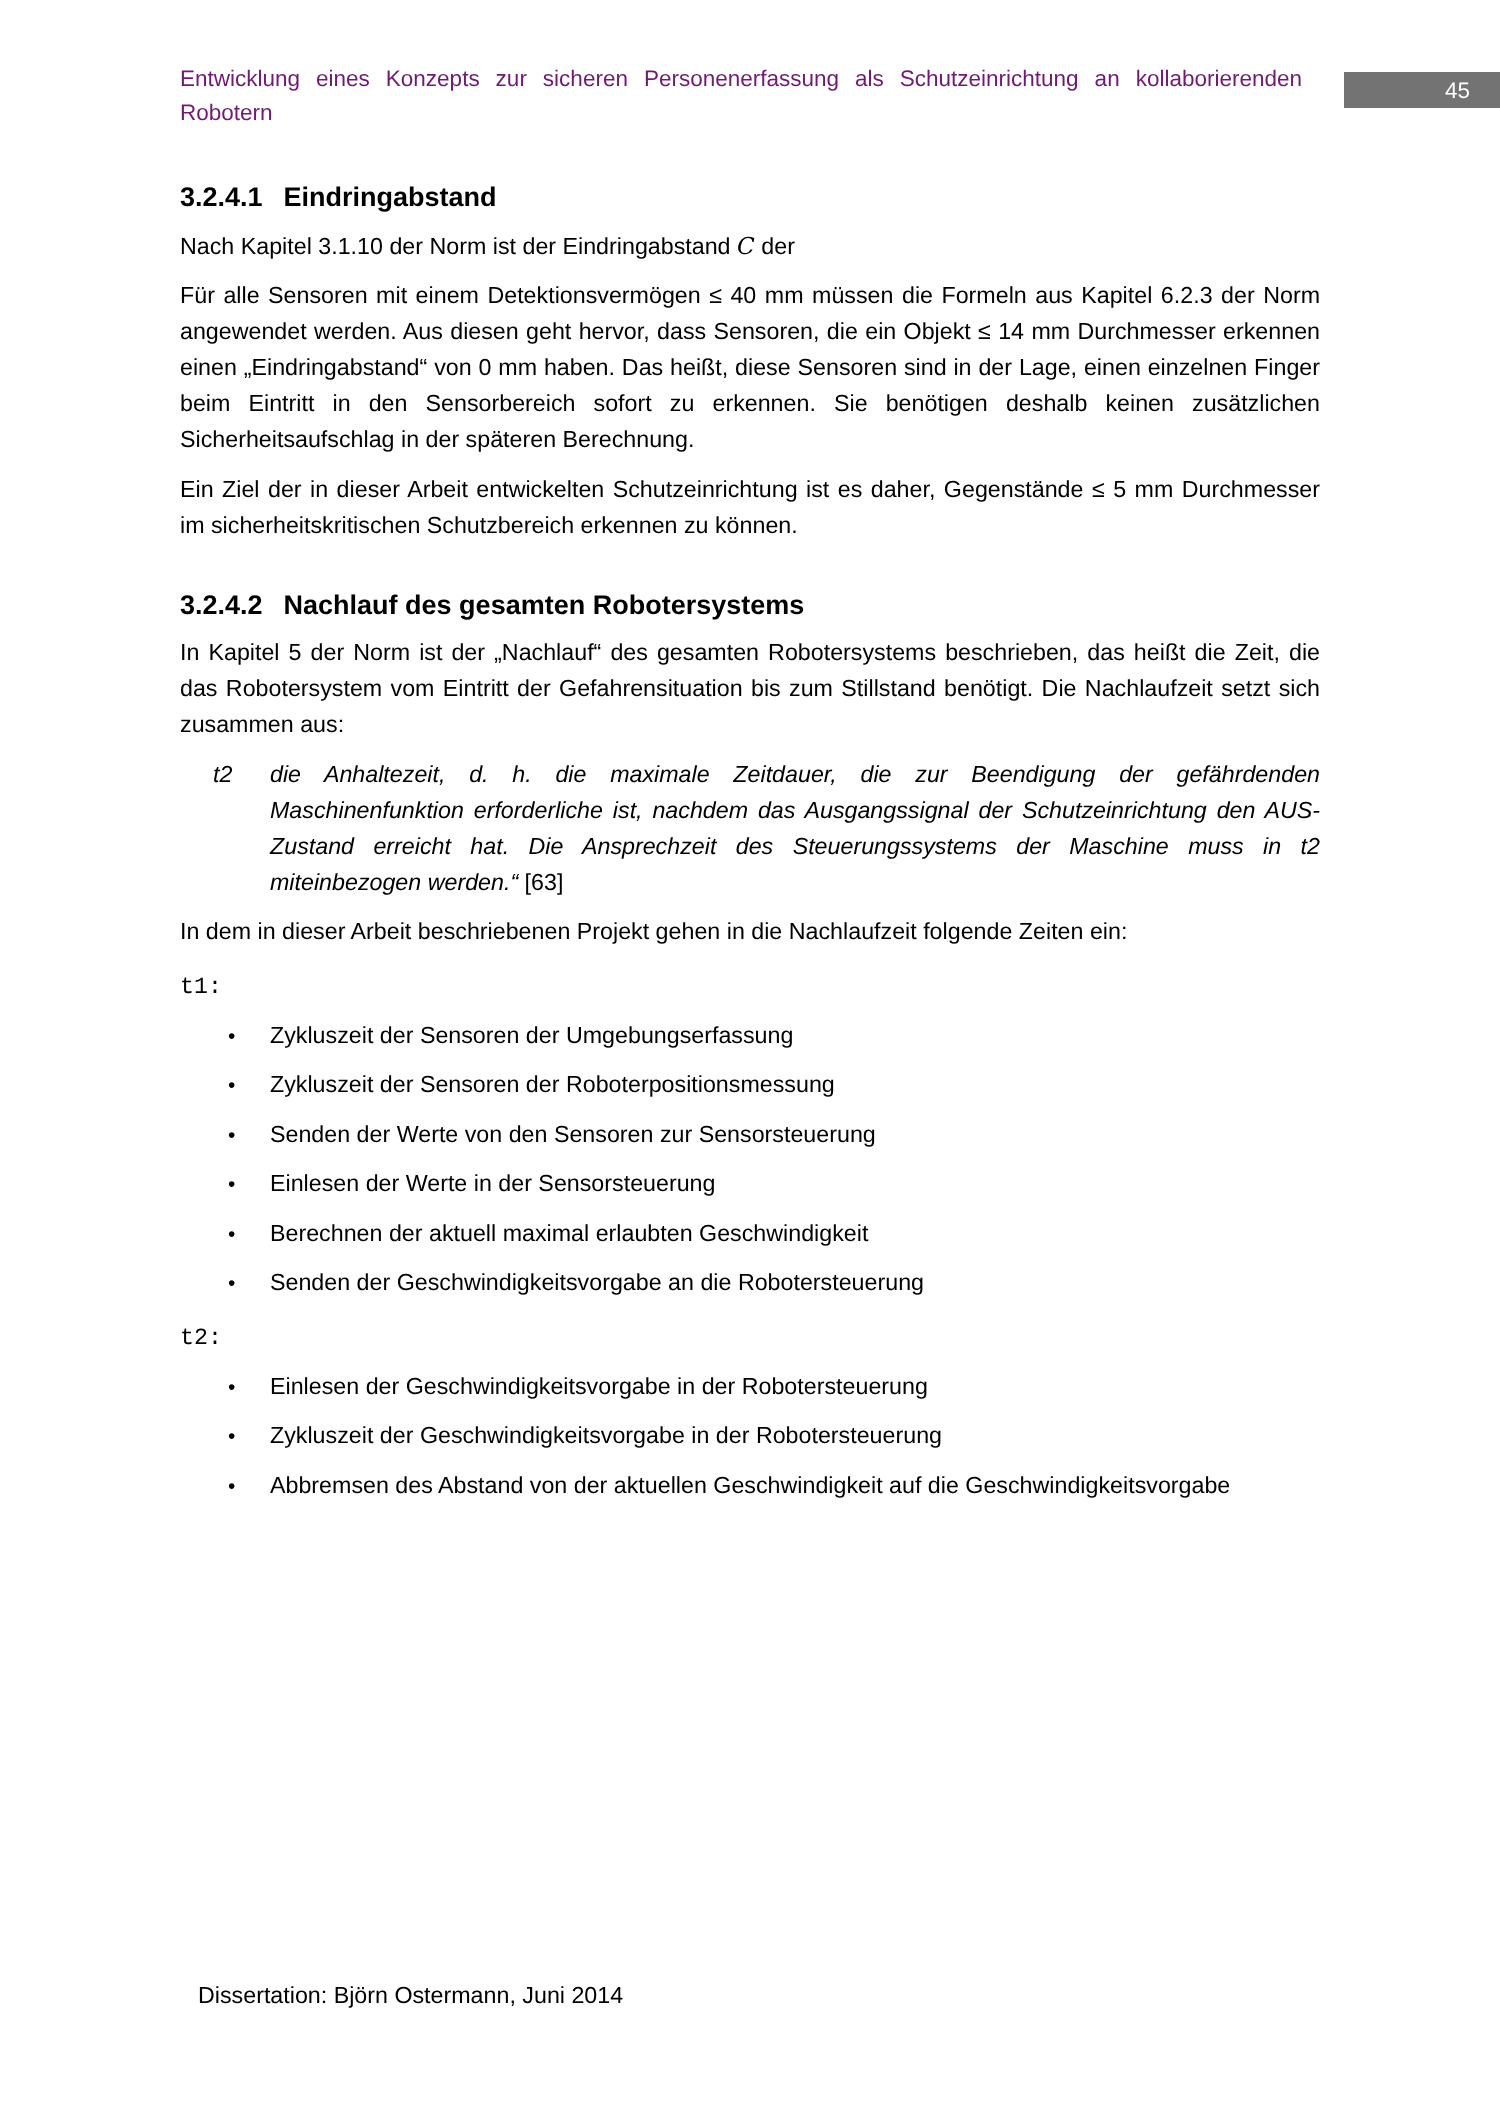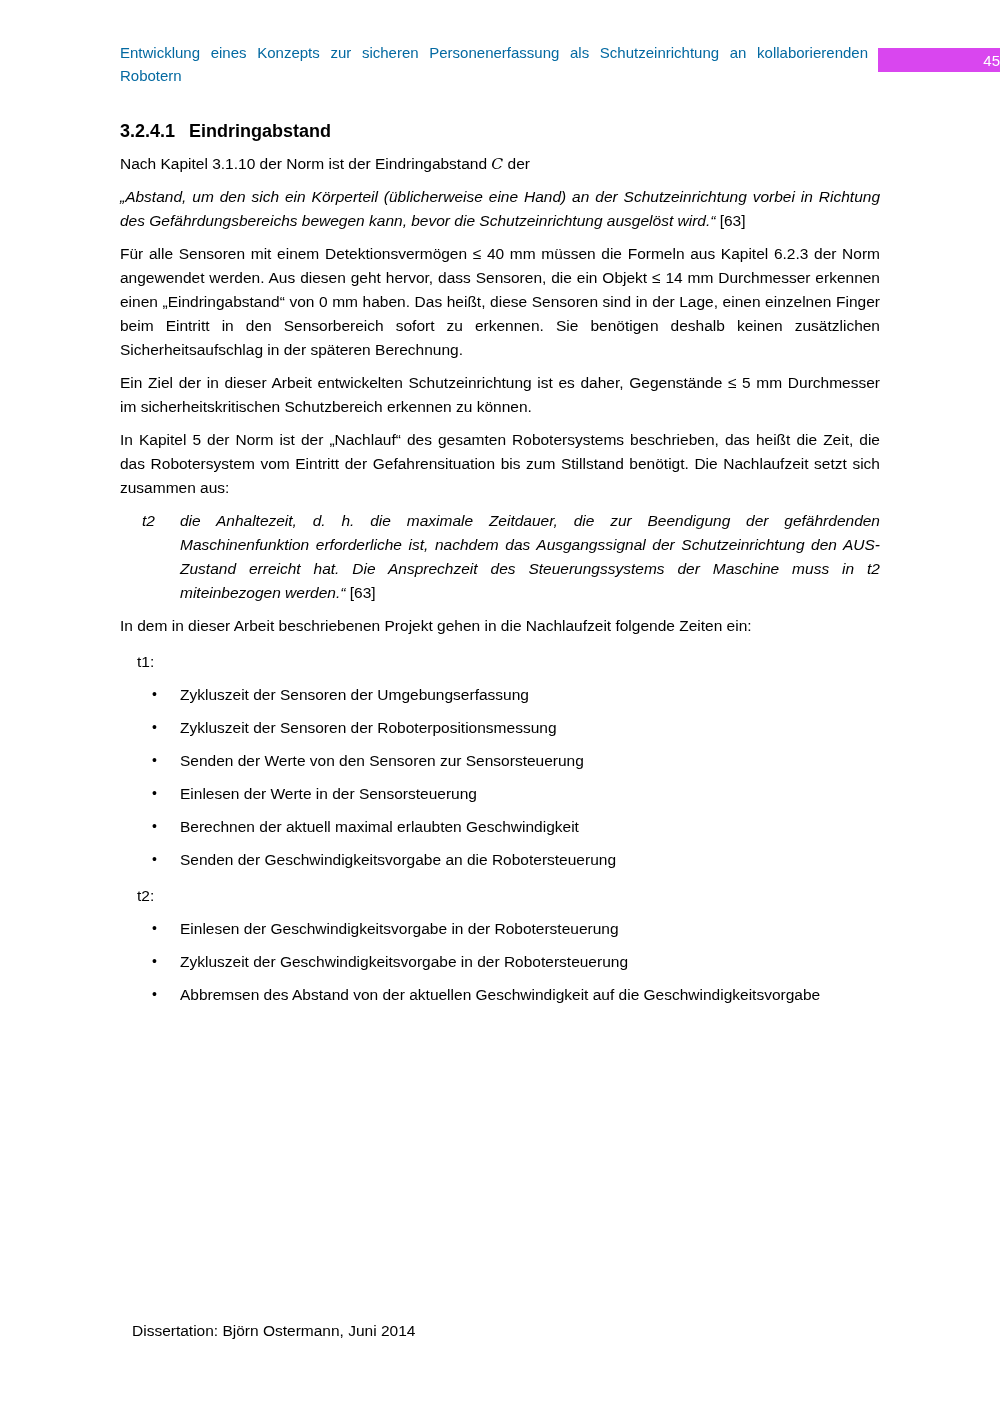--- a/index.html
+++ b/index.html
@@ -17,35 +17,36 @@
     padding: 42px 120px 0 120px;
   }
   .doc-header {
     position: relative;
     margin-bottom: 34px;
   }
   .doc-header .header-title {
     width: 748px;
     font-size: 15px;
     line-height: 1.5;
-    color: #0369a1;
+    color: #701a75;
     text-align: justify;
   }
   .page-badge {
     position: absolute;
     top: 6px;
     right: -120px;
-    width: 122px;
+    width: 104px;
     height: 24px;
-    background: #d946ef;
+    background: #737373;
     color: #ffffff;
     font-size: 15px;
     display: flex;
     align-items: center;
     justify-content: flex-end;
+    padding-right: 20px;
   }
   h2.sec-heading {
     font-size: 18px;
     font-weight: bold;
     margin: 30px 0 10px 0;
     color: #000;
   }
   h2.sec-heading .sec-num { margin-right: 14px; }
   p.body-p {
     font-size: 15.5px;
@@ -71,21 +72,22 @@
     flex: 0 0 38px;
     font-style: italic;
   }
   .def-item .def-text {
     flex: 1;
     text-align: justify;
   }
   .t-label {
     font-size: 15.5px;
     line-height: 1.55;
-    margin: 12px 0 6px 17px;
+    margin: 12px 0 6px 0;
+    font-family: Liberation Mono, monospace;
   }
   .bullet-list { margin: 4px 0 12px 0; }
   .bullet-item {
     display: flex;
     font-size: 15.5px;
     line-height: 1.55;
     margin: 9px 0;
   }
   .bullet-item .bullet {
     flex: 0 0 28px;
@@ -116,26 +118,28 @@
       <span>45</span>
     </div>
   </div>
 
   <h2 class="sec-heading">
     <span class="sec-num">3.2.4.1</span><span>Eindringabstand</span>
   </h2>
 
   <p class="body-p"><span>Nach Kapitel 3.1.10 der Norm ist der Eindringabstand </span><span class="math-var">C</span><span> der</span></p>
 
-  <p class="body-p"><span class="italic">„Abstand, um den sich ein Körperteil (üblicherweise eine Hand) an der Schutzeinrichtung vorbei in Richtung des Gefährdungsbereichs bewegen kann, bevor die Schutzeinrichtung ausgelöst wird.“</span><span class="ref"> [63]</span></p>
 
   <p class="body-p">Für alle Sensoren mit einem Detektionsvermögen ≤ 40 mm müssen die Formeln aus Kapitel 6.2.3 der Norm angewendet werden. Aus diesen geht hervor, dass Sensoren, die ein Objekt ≤ 14 mm Durchmesser erkennen einen „Eindringabstand“ von 0 mm haben. Das heißt, diese Sensoren sind in der Lage, einen einzelnen Finger beim Eintritt in den Sensorbereich sofort zu erkennen. Sie benötigen deshalb keinen zusätzlichen Sicherheitsaufschlag in der späteren Berechnung.</p>
 
   <p class="body-p">Ein Ziel der in dieser Arbeit entwickelten Schutzeinrichtung ist es daher, Gegenstände ≤ 5 mm Durchmesser im sicherheitskritischen Schutzbereich erkennen zu können.</p>
 
+  <h2 class="sec-heading">
+    <span class="sec-num">3.2.4.2</span><span>Nachlauf des gesamten Robotersystems</span>
+  </h2>
 
   <p class="body-p">In Kapitel 5 der Norm ist der „Nachlauf“ des gesamten Robotersystems beschrieben, das heißt die Zeit, die das Robotersystem vom Eintritt der Gefahrensituation bis zum Stillstand benötigt. Die Nachlaufzeit setzt sich zusammen aus:</p>
 
   <div class="def-list">
     <div class="def-item">
       <span class="def-label italic">t2</span>
       <span class="def-text"><span class="italic">die Anhaltezeit, d. h. die maximale Zeitdauer, die zur Beendigung der gefährdenden Maschinenfunktion erforderliche ist, nachdem das Ausgangssignal der Schutzeinrichtung den AUS-Zustand erreicht hat. Die Ansprechzeit des Steuerungssystems der Maschine muss in t2 miteinbezogen werden.“</span><span class="ref"> [63]</span></span>
     </div>
   </div>
 

